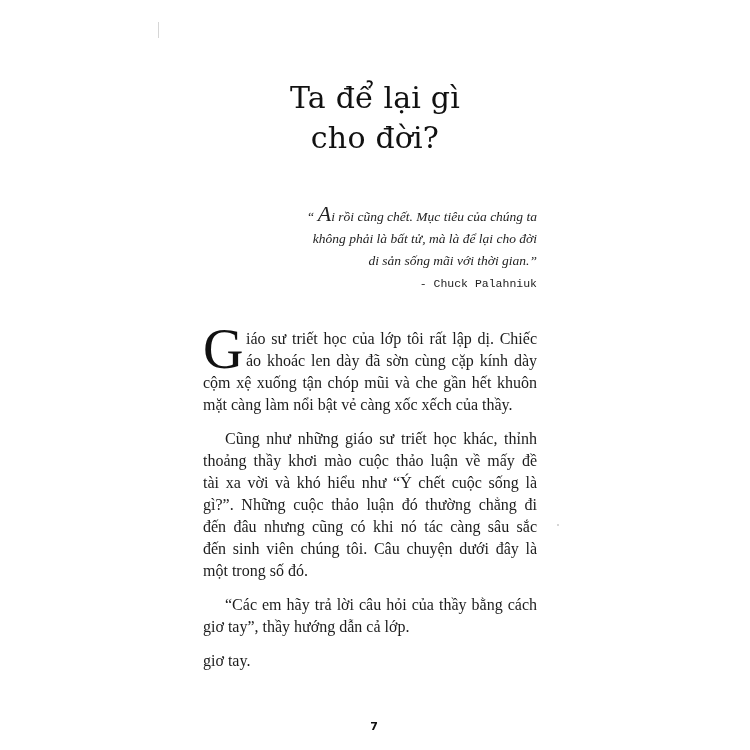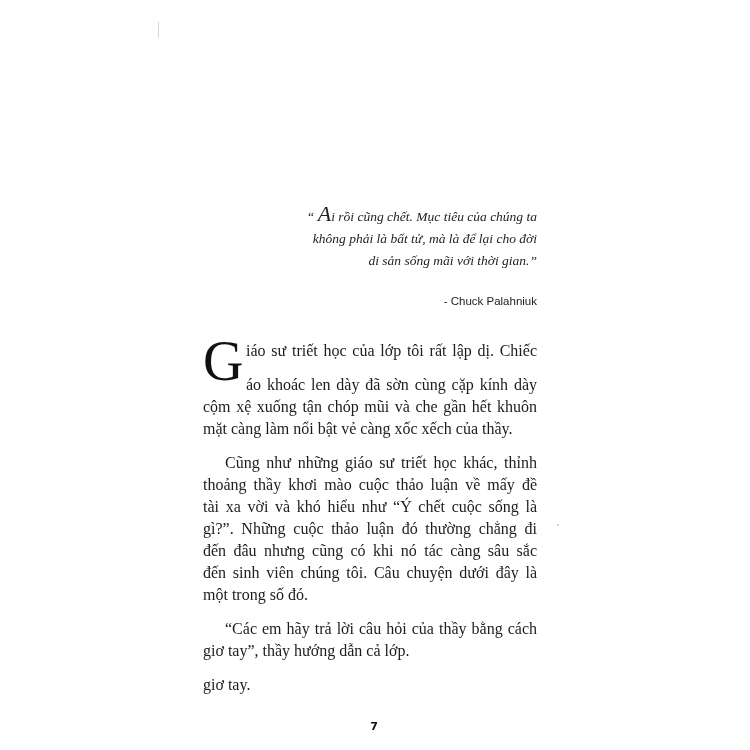--- a/index.html
+++ b/index.html
@@ -63,23 +63,23 @@
       color: #222;
     }
     .epigraph .line { display: block; white-space: nowrap; font-family: Liberation Serif, serif; }
     .epigraph .lead-cap {
       font-size: 22px;
       font-style: italic;
       line-height: 10px;
     }
     .epigraph .author {
       font-style: normal;
-      font-family: Liberation Sans, sans-serif;
+      font-family: Liberation Mono, monospace;
       font-size: 11.5px;
-      margin-top: 18px;
+      margin-top: 1px;
     }
     .body-text {
       position: absolute;
       left: 203px;
       width: 334px;
       top: 328px;
       font-family: "Liberation Serif", serif;
       font-size: 16px;
       line-height: 22px;
       color: #1c1c1c;
@@ -91,40 +91,44 @@
     .dropcap-wrap { position: relative; }
     .dropcap {
       position: absolute;
       left: 0;
       top: -4px;
       font-family: "Liberation Serif", serif;
       font-size: 56px;
       line-height: 50px;
       color: #111;
     }
-    .para.first-para .line.dc { padding-left: 43px; margin-top: 12px; }
+    .para.first-para .line.dc { padding-left: 43px; }
     .page-number {
       position: absolute;
       left: 364px;
       top: 720px;
       width: 20px;
       text-align: center;
       font-family: "DejaVu Sans", sans-serif;
       font-weight: bold;
       font-size: 11px;
       color: #111;
     }
   </style>
 </head>
 <body>
 
 <div class="page">
   <div class="edge-mark"></div>
   <div class="speck"></div>
 
+  <h1 class="title" style="margin:0;font-weight:normal;">
+    <span class="line">Ta để lại gì</span>
+    <span class="line">cho đời?</span>
+  </h1>
 
   <div class="epigraph">
     <span class="line"><span>“ </span><span class="lead-cap">A</span><span>i rồi cũng chết. Mục tiêu của chúng ta</span></span>
     <span class="line">không phải là bất tử, mà là để lại cho đời</span>
     <span class="line">di sản sống mãi với thời gian.”</span>
     <span class="line author">- Chuck Palahniuk</span>
   </div>
 
   <div class="body-text">
     <div class="para first-para dropcap-wrap">

